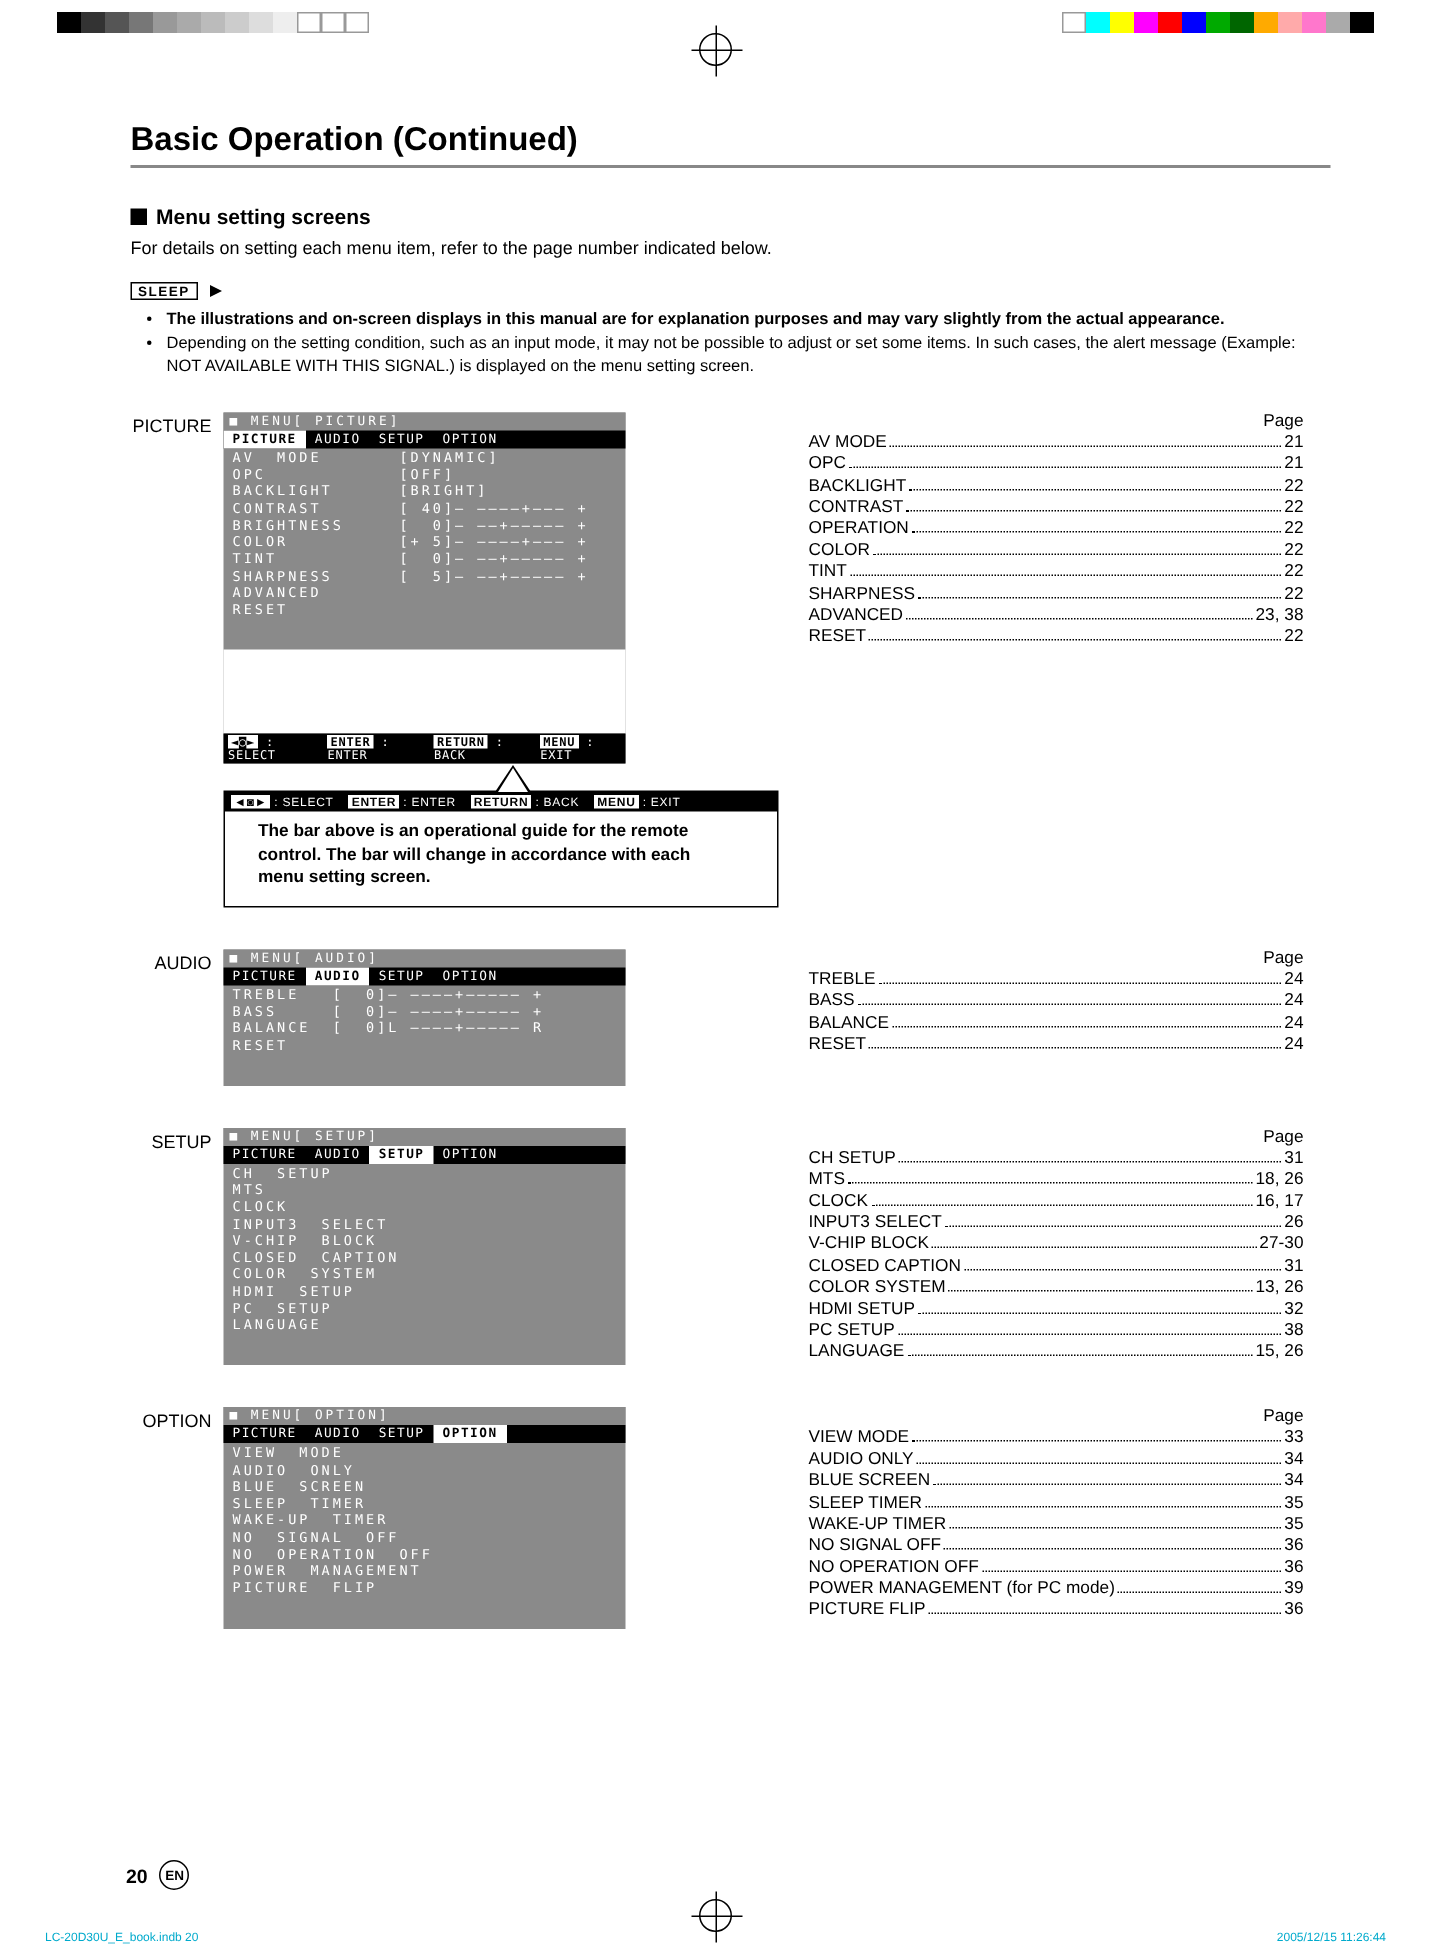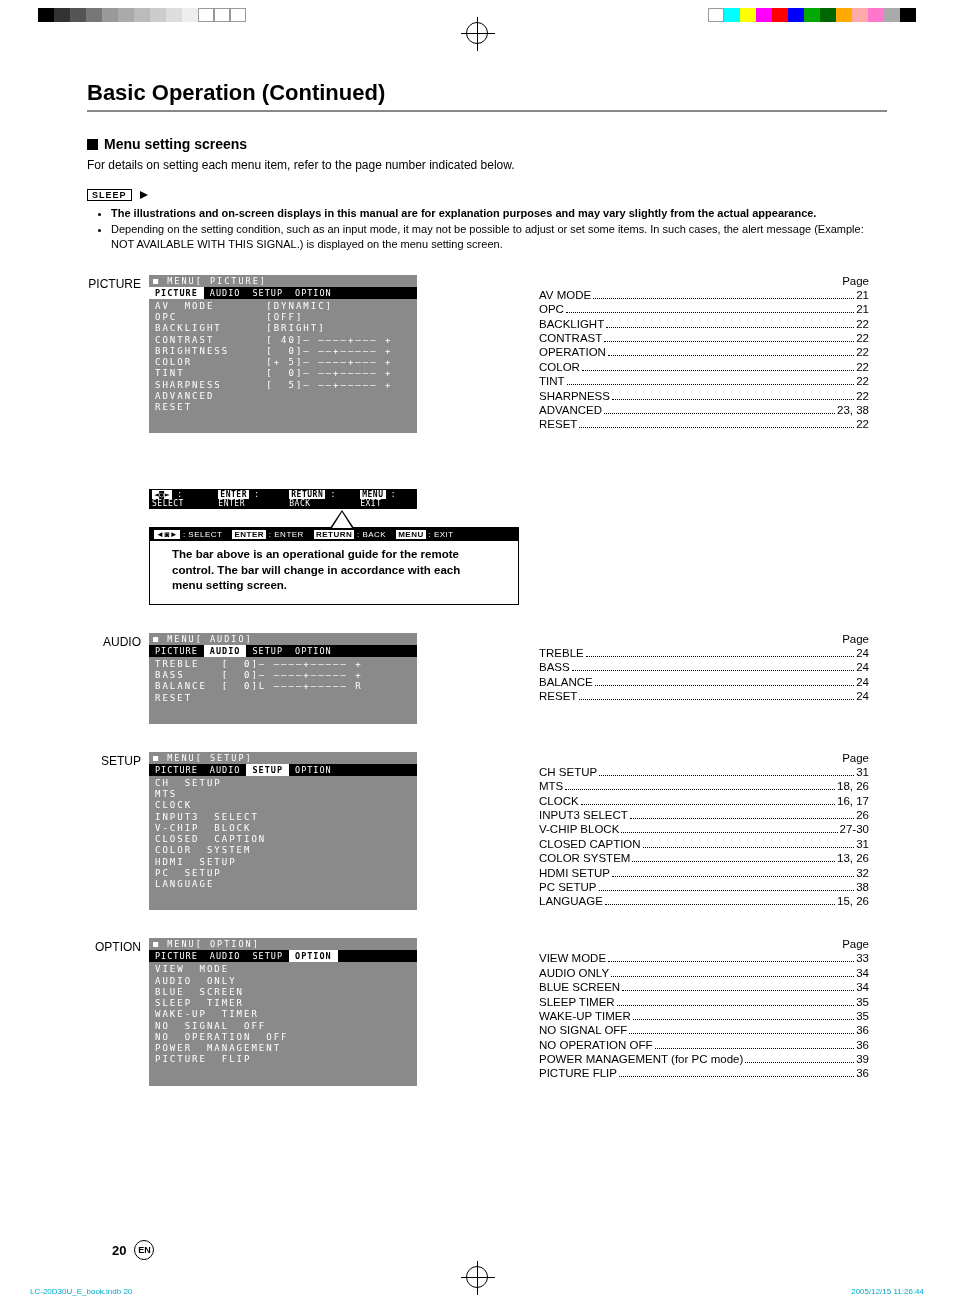--- a/index.html
+++ b/index.html
@@ -77,21 +77,21 @@
   .callout::before {
     content:""; position:absolute; top:-18px; left:180px;
     width:0;height:0;border-left:12px solid transparent;border-right:12px solid transparent;border-bottom:18px solid #000;
   }
   .callout::after {
     content:""; position:absolute; top:-16px; left:182px;
     width:0;height:0;border-left:10px solid transparent;border-right:10px solid transparent;border-bottom:16px solid #fff;
   }
 
   .footer {
-    position: absolute; bottom: 46px; left: 112px; font-size: 12px; display:flex; align-items:center; gap:8px;
+    position: absolute; bottom: 46px; left: 84px; font-size: 12px; display:flex; align-items:center; gap:8px;
   }
   .footer .pg { font-weight:bold; font-size:13px;}
   .footer .en-badge { border:1.2px solid #000; border-radius:50%; width:20px;height:20px; font-size:9px; display:flex;align-items:center;justify-content:center; font-weight:bold;}
   .print-line { position:absolute; bottom:10px; left:30px; right:30px; font-size:8px; color:#00aacc; display:flex; justify-content:space-between;}
   .circle-mark-bottom { position:absolute; bottom:18px; left:50%; transform:translateX(-50%); width:22px;height:22px;border:1px solid #000;border-radius:50%;}
   .circle-mark-bottom::before{content:"";position:absolute;left:50%;top:-6px;width:1px;height:34px;background:#000;}
   .circle-mark-bottom::after{content:"";position:absolute;top:50%;left:-6px;height:1px;width:34px;background:#000;}
 </style>
 </head>
 <body>

